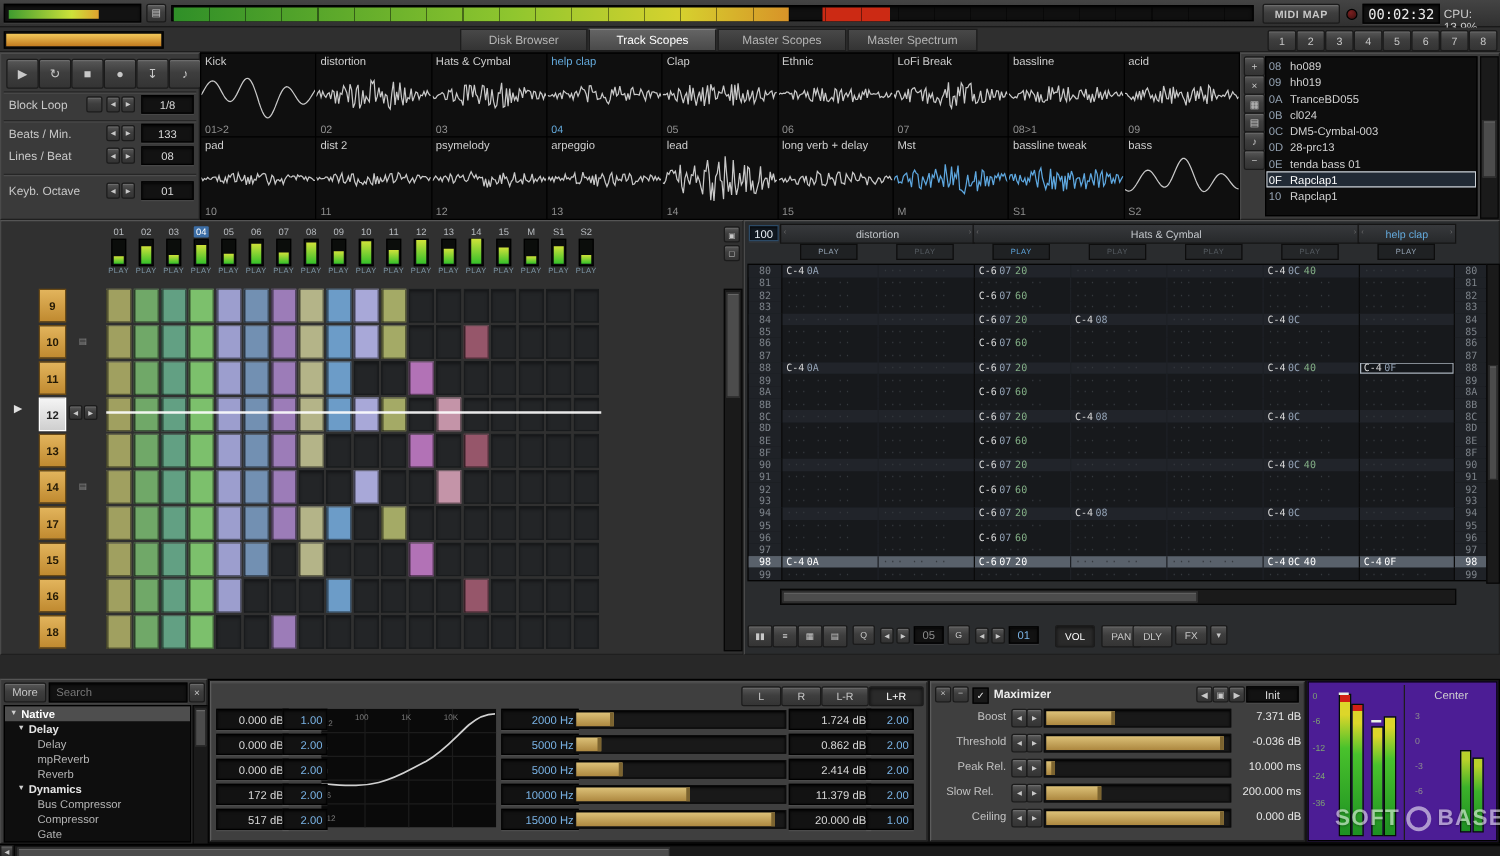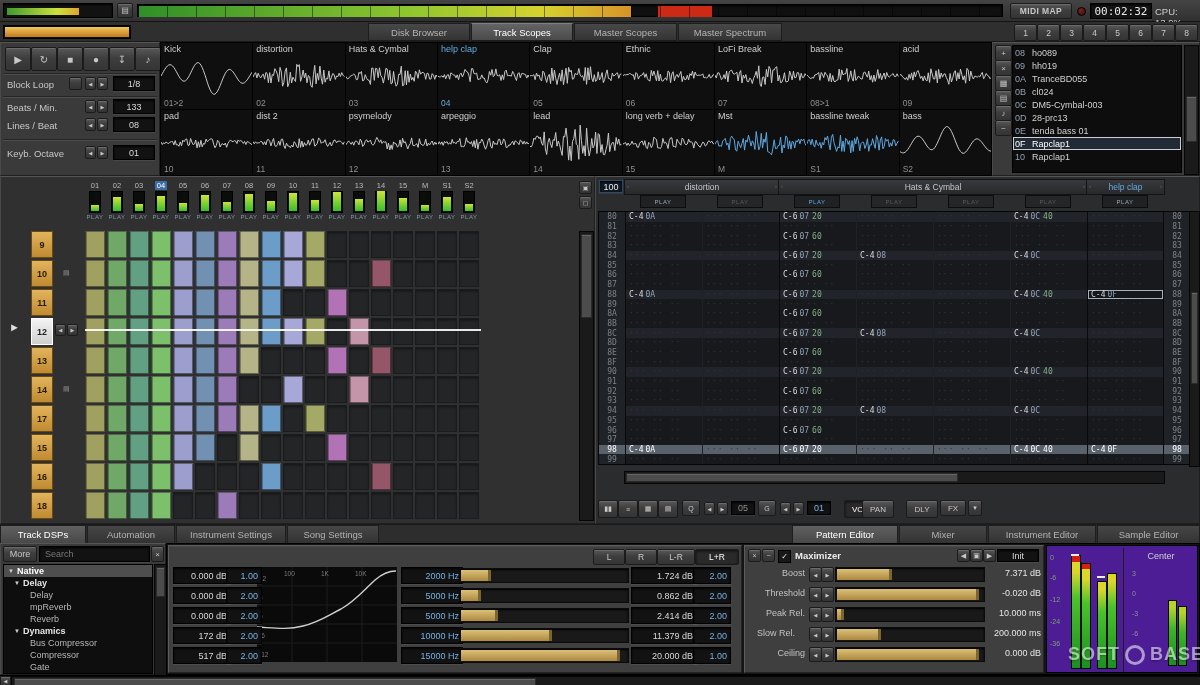--- a/index.html
+++ b/index.html
@@ -1207,46 +1207,32 @@
       <div class="a btn cbtn" style="left:86px">Q</div>
       <div class="a btn cstep ar-l" style="left:108px"></div>
       <div class="a btn cstep ar-r" style="left:121px"></div>
       <div class="a disp cdisp" style="left:135px;color:#8b8b8b">05</div>
       <div class="a btn cbtn" style="left:162px">G</div>
       <div class="a btn cstep ar-l" style="left:184px"></div>
       <div class="a btn cstep ar-r" style="left:197px"></div>
       <div class="a disp cdisp blue" style="left:211px">01</div>
       <div id="mix-btns">
           <div class="btn mixbtn pressed" style="left: 248px;">VOL</div>
-          <div class="btn mixbtn" style="left: 266px;">PAN</div>
+          <div class="btn mixbtn" style="left: 285px;">PAN</div>
           <div class="btn mixbtn" style="left: 310px;">DLY</div>
         </div>
       <div class="a btn mixbtn" style="left:344px;width:26px">FX</div>
       <div class="a btn cbtn ar-d" style="left:372px;width:14px"></div>
     <div class="btn cbtn" style="left: 2px;">▮▮</div>
         <div class="btn cbtn" style="left: 22px;">≡</div>
         <div class="btn cbtn" style="left: 42px;">▦</div>
         <div class="btn cbtn" style="left: 62px;">▤</div>
       </div>
   </div>
 
-  <div class="a" id="lowertabs">
-    <div id="lt-left">
-        <div class="ltab active" style="left: 0px; width: 86px;">Track DSPs</div>
-        <div class="ltab" style="left: 87px; width: 88px;">Automation</div>
-        <div class="ltab" style="left: 176px; width: 110px;">Instrument Settings</div>
-        <div class="ltab" style="left: 287px; width: 92px;">Song Settings</div>
-      </div>
-    <div id="lt-right">
-        <div class="ltab active" style="left: 792px; width: 106px;">Pattern Editor</div>
-        <div class="ltab" style="left: 899px; width: 88px;">Mixer</div>
-        <div class="ltab" style="left: 988px; width: 108px;">Instrument Editor</div>
-        <div class="ltab" style="left: 1097px; width: 103px;">Sample Editor</div>
-      </div>
-  </div>
 
   <div class="a" id="bottom">
     <div class="a panel" id="dspb">
       <div class="a btn" id="more-btn">More</div>
       <div class="a disp" id="searchbox">
         <input placeholder="Search" style="">
       </div>
       <div class="a btn" id="search-clear">
           <span>×</span>
         </div>
@@ -1373,21 +1359,21 @@
           <div class="slider" style="left: 90px; top: 21px; width: 148px;">
             <div class="fill" style="width: 55px;"></div>
           </div>
           <div class="mxv" style="left: 240px; top: 21px; width: 56px;">7.371 dB</div>
           <div class="mxl" style="left: 2px; top: 41px; width: 58px;">Threshold</div>
           <div class="btn mxstep ar-l" style="left: 64px; top: 41px;"></div>
           <div class="btn mxstep ar-r" style="left: 76px; top: 41px;"></div>
           <div class="slider" style="left: 90px; top: 41px; width: 148px;">
             <div class="fill" style="width: 142px;"></div>
           </div>
-          <div class="mxv" style="left: 240px; top: 41px; width: 56px;">-0.020 dB</div>
+          <div class="mxv" style="left: 240px; top: 41px; width: 56px;">-0.036 dB</div>
           <div class="mxl" style="left: 2px; top: 61px; width: 58px;">Peak Rel.</div>
           <div class="btn mxstep ar-l" style="left: 64px; top: 61px;"></div>
           <div class="btn mxstep ar-r" style="left: 76px; top: 61px;"></div>
           <div class="slider" style="left: 90px; top: 61px; width: 148px;">
             <div class="fill" style="width: 7px;"></div>
           </div>
           <div class="mxv" style="left: 240px; top: 61px; width: 56px;">10.000 ms</div>
           <div class="mxl" style="left: 2px; top: 81px; width: 58px; text-align: center;">Slow Rel.</div>
           <div class="btn mxstep ar-l" style="left: 64px; top: 81px;"></div>
           <div class="btn mxstep ar-r" style="left: 76px; top: 81px;"></div>

